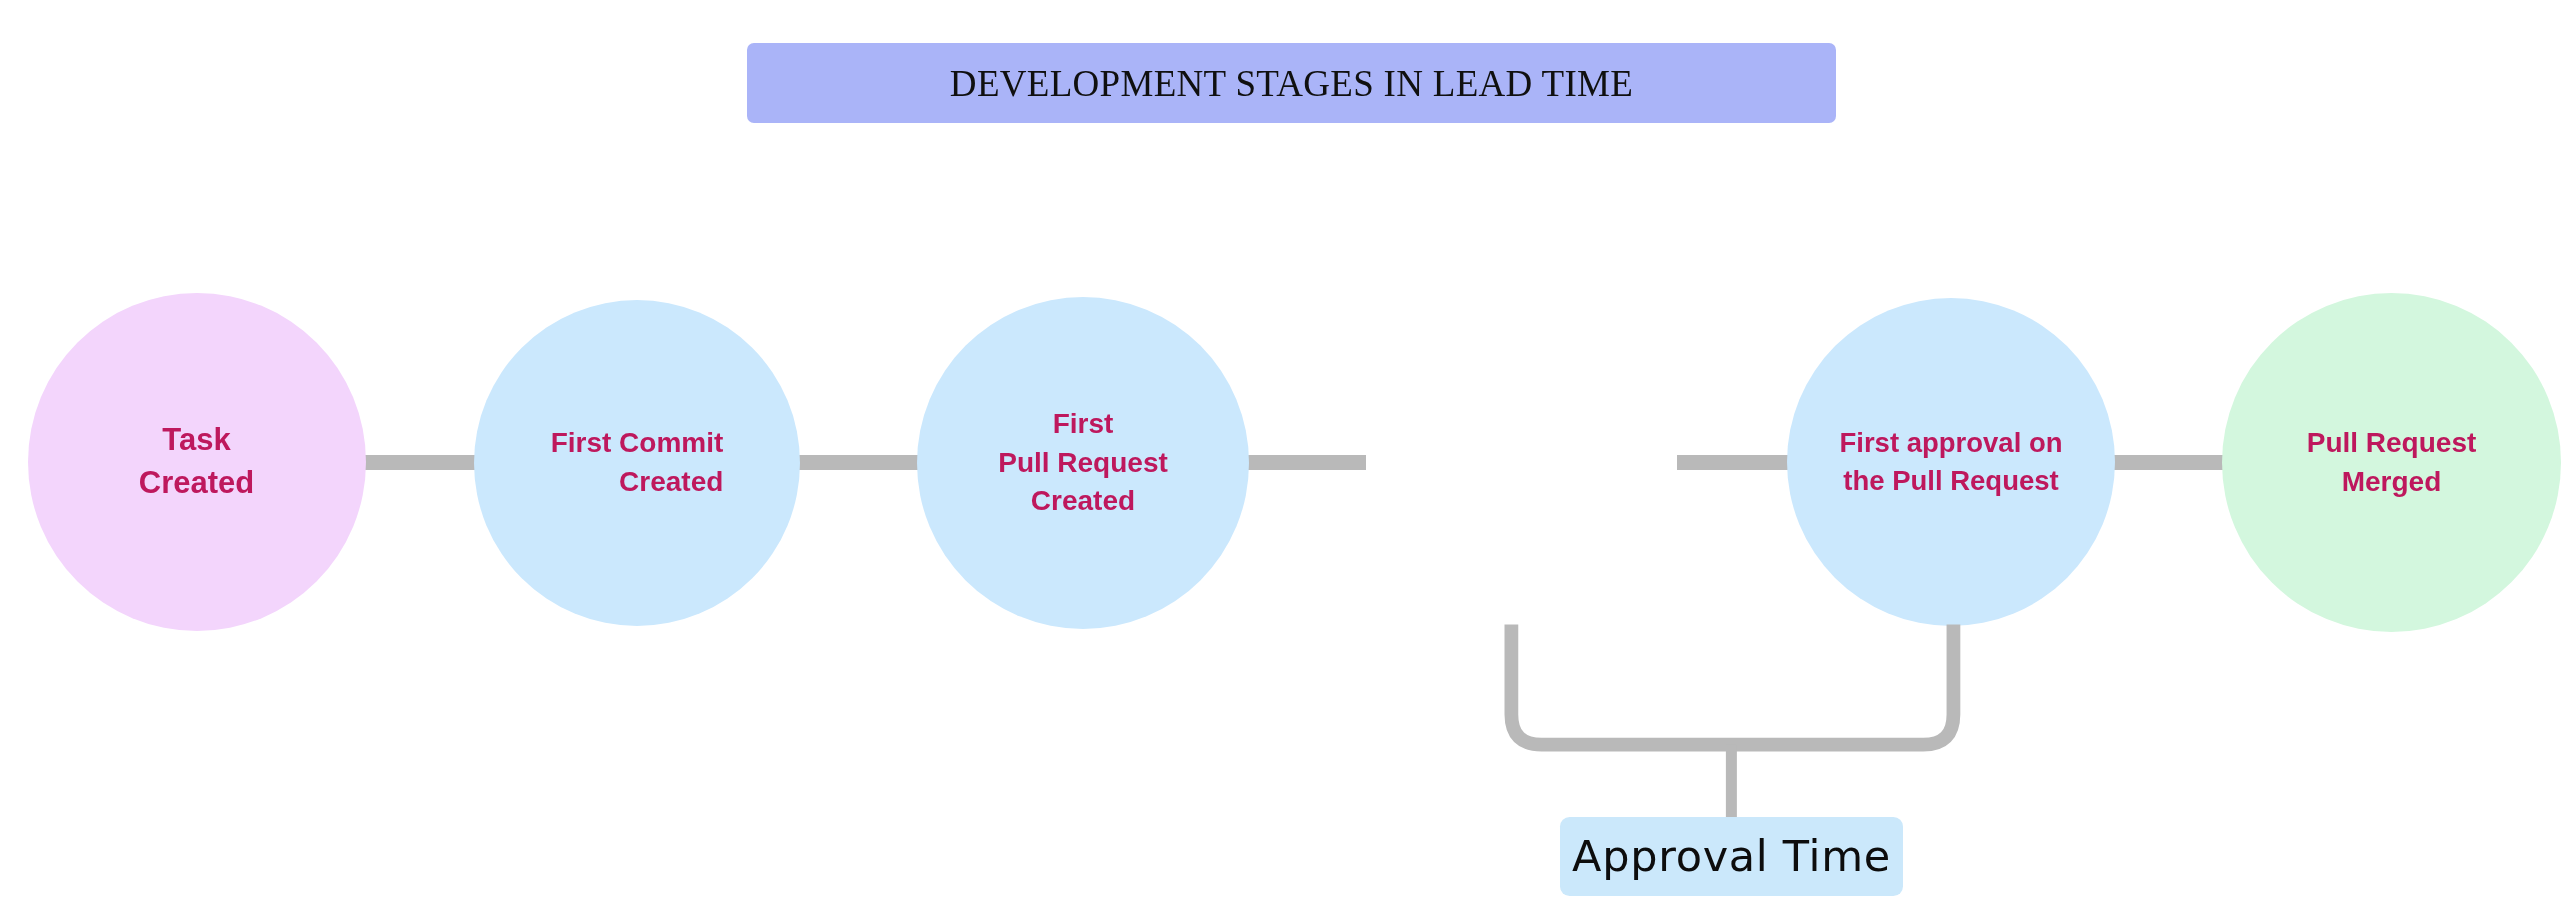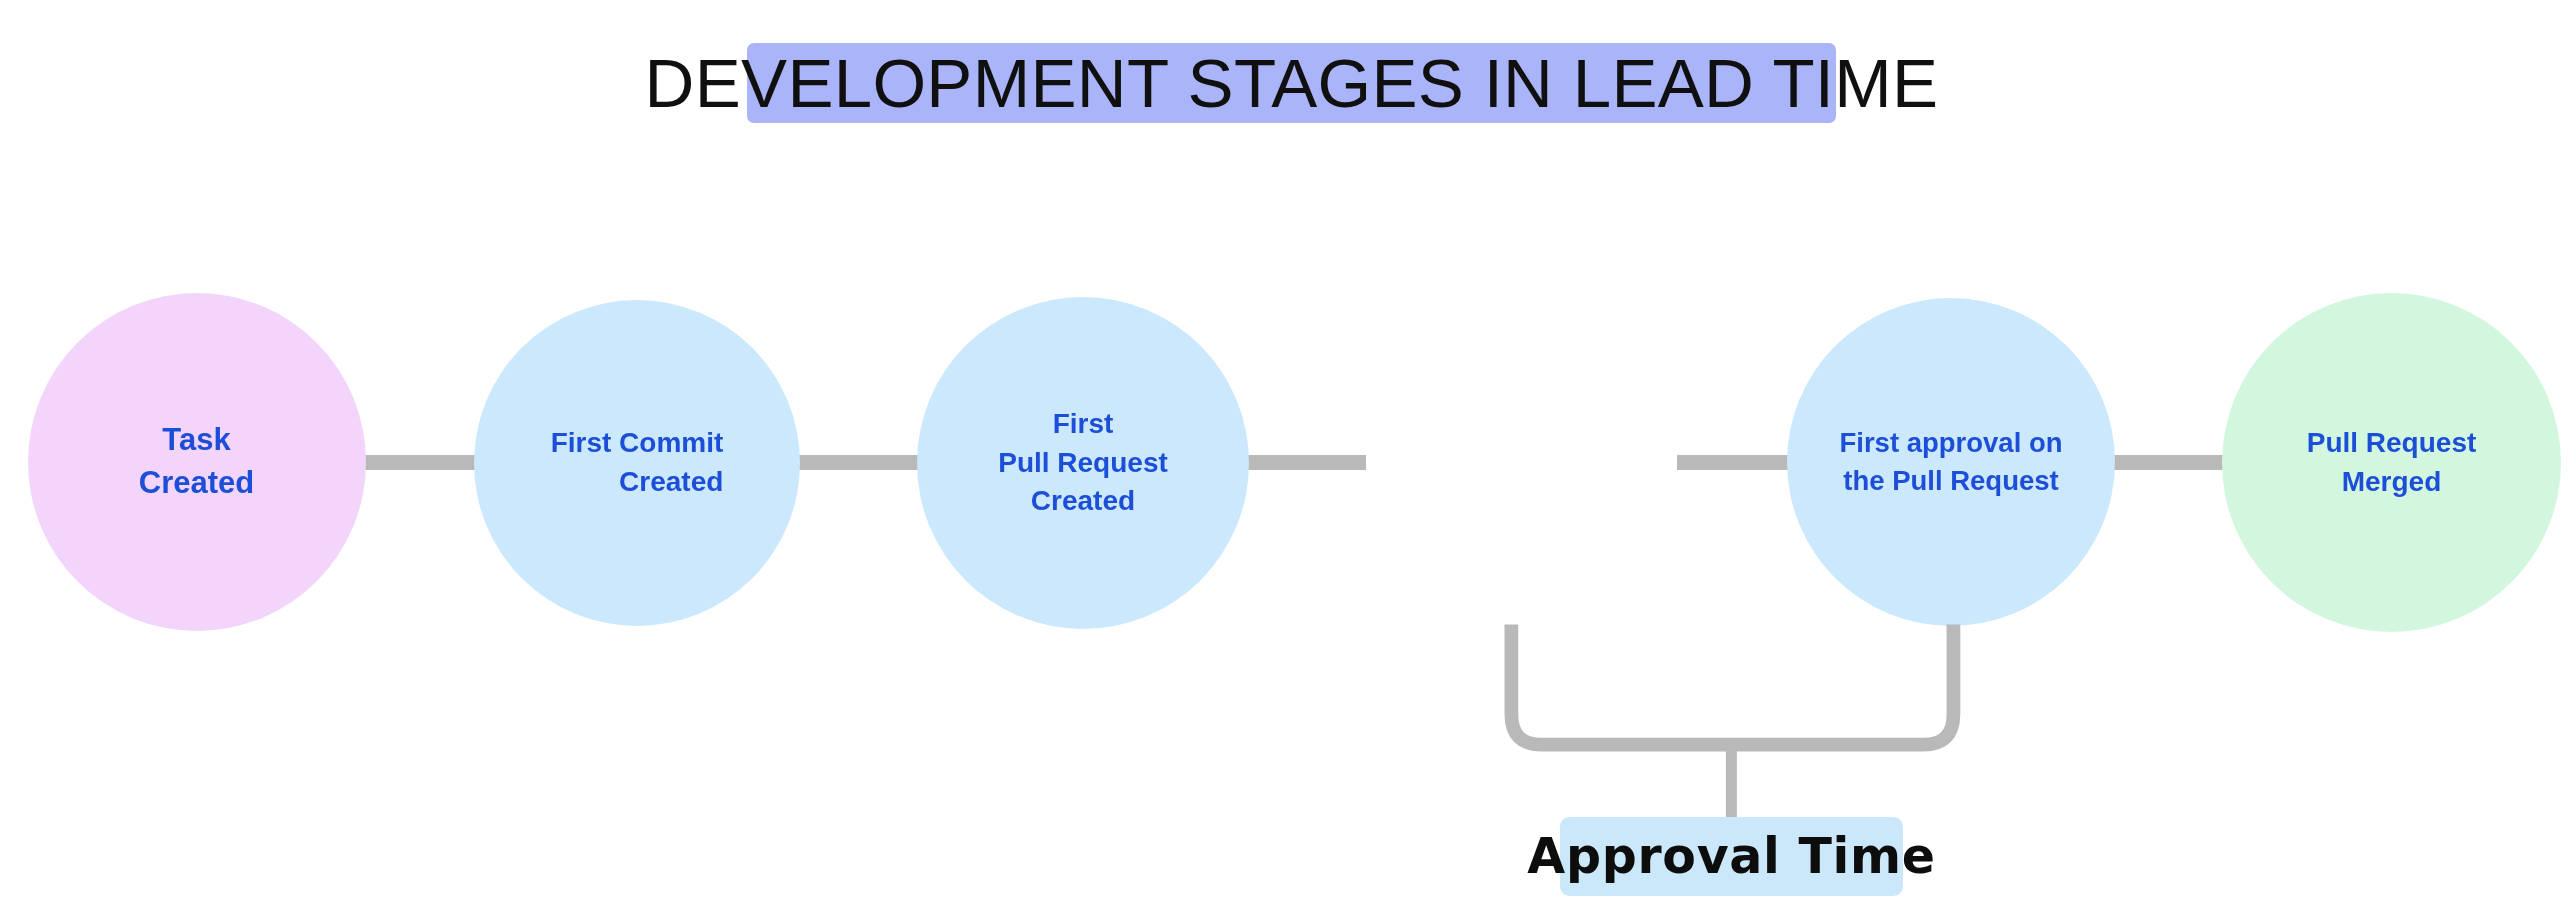--- a/index.html
+++ b/index.html
@@ -28,22 +28,22 @@
     width: 1089px;
     height: 80px;
     background: #aab4f8;
     border-radius: 6.9px;
     display: flex;
     align-items: center;
     justify-content: center;
     box-sizing: border-box;
   }
   .title-text {
-    font-family: Liberation Sans, sans-serif;
-    font-size: 69px;
+    font-family: Liberation Serif, serif;
+    font-size: 37px;
     font-weight: 400;
     color: #101010;
     letter-spacing: 0.3px;
     white-space: nowrap;
     line-height: 1;
   }
 
   
   .connector {
     position: absolute;
@@ -57,21 +57,21 @@
     border-radius: 50%;
     display: flex;
     align-items: center;
     justify-content: center;
     text-align: center;
     box-sizing: border-box;
   }
   .stage-label {
     font-family: "Liberation Sans", "DejaVu Sans", sans-serif;
     font-weight: bold;
-    color: #1d4ed8;
+    color: #be185d;
     line-height: 1.38;
     padding: 0 6.9px;
     white-space: pre-line;
   }
   .size-lg  { font-size: 31px; }
   .size-md  { font-size: 28px; }
   .size-sm  { font-size: 27.5px; }
 
   
   .bracket-svg {
@@ -92,22 +92,22 @@
     height: 79px;
     background: #cbe8fb;
     border-radius: 9.6px;
     display: flex;
     align-items: center;
     justify-content: center;
     box-sizing: border-box;
   }
   .approval-chip-text {
     font-family: "DejaVu Sans", "Liberation Sans", sans-serif;
-    font-size: 49px;
-    font-weight: 700;
+    font-size: 43px;
+    font-weight: 400;
     color: #0d0d0d;
     letter-spacing: 0.7px;
     white-space: nowrap;
     line-height: 1;
   }
 </style>
 </head>
 <body>
 
 <div id="canvas">

